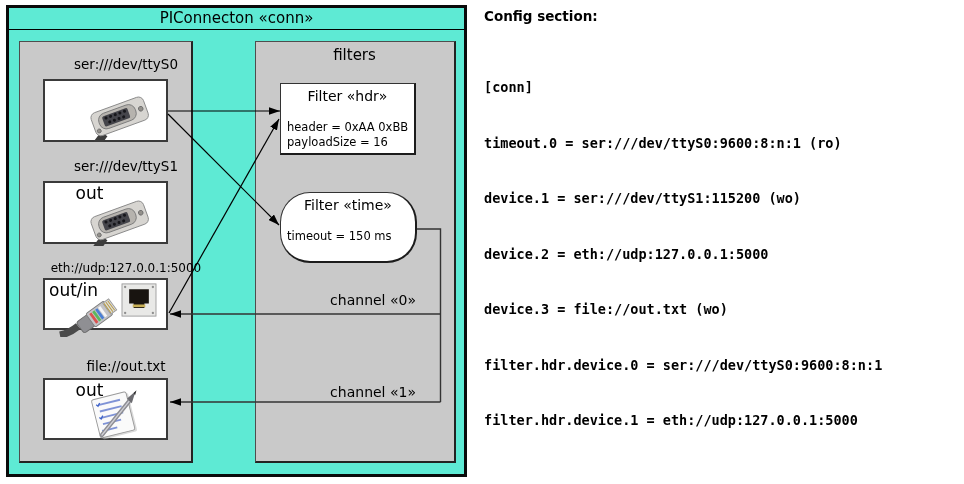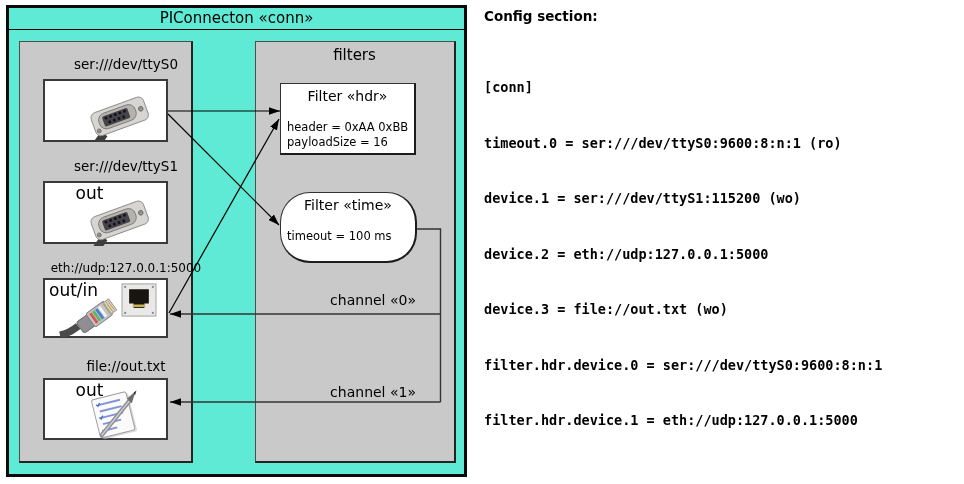--- a/index.html
+++ b/index.html
@@ -108,21 +108,21 @@
               <circle cx="46" cy="32.5" r="1.7" fill="#16161a"></circle>
               <circle cx="51.5" cy="32.5" r="1.7" fill="#16161a"></circle>
               <circle cx="57" cy="32.5" r="1.7" fill="#16161a"></circle>
             <circle cx="78" cy="30.5" r="2.6" fill="#93908b" stroke="#6e6e6e"></circle>
             <circle cx="26" cy="38" r="2.2" fill="#93908b" stroke="#6e6e6e"></circle>
           </g>
         </svg>
       </div>
 
       <div class="dev-label small" style="top:219px;">eth://udp:127.0.0.1:5000</div>
-      <div class="dev-box" style="top:236px; height:60px;">
+      <div class="dev-box" style="top:236px; height:52px;">
         <div class="port left">out/in</div>
         <svg class="icon-svg" style="left:76px;top:3px;" width="36" height="34" viewBox="0 0 40 38">
           <rect x="1" y="1" width="38" height="36" fill="#e9e9e7" stroke="#9a9a9a"></rect>
           <circle cx="4.5" cy="4.5" r="1.3" fill="#8e8e8e"></circle>
             <circle cx="35.5" cy="4.5" r="1.3" fill="#8e8e8e"></circle>
           <circle cx="4.5" cy="33.5" r="1.3" fill="#8e8e8e"></circle>
             <circle cx="35.5" cy="33.5" r="1.3" fill="#8e8e8e"></circle>
           <path d="M9,7 h22 v16 h-5 v5 h-12 v-5 h-5 z" fill="#181410"></path>
           <rect x="13" y="24" width="14" height="3" fill="#c8b057"></rect>
         </svg>
@@ -178,21 +178,21 @@
         <div class="filter-title">Filter «hdr»</div>
         <div class="filter-attrs">
           <div>header = 0xAA 0xBB</div>
           <div>payloadSize = 16</div>
         </div>
       </div>
 
       <div class="filter-box" style="top:150px; height:71px; width:137px;border-radius:30px;">
         <div class="filter-title">Filter «time»</div>
         <div class="filter-attrs" style="margin-top:16px;">
-          <div>timeout = 100 ms</div>
+          <div>timeout = 150 ms</div>
         </div>
       </div>
 
       <div class="channel-label" style="left:68px; top:250px;">channel «0»</div>
       <div class="channel-label" style="left:68px; top:342px;">channel «1»</div>
     </div>
   </div>
 
   <svg class="overlay" viewBox="0 0 964 484">
     <defs>

